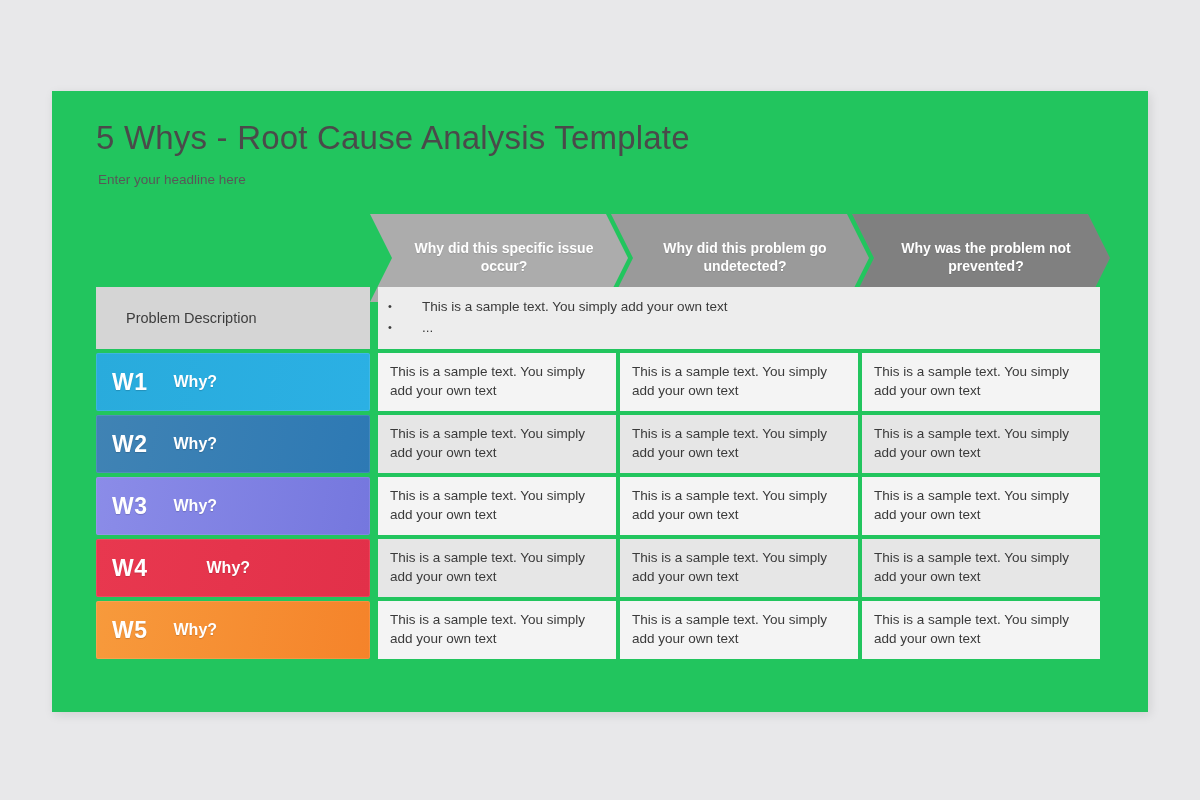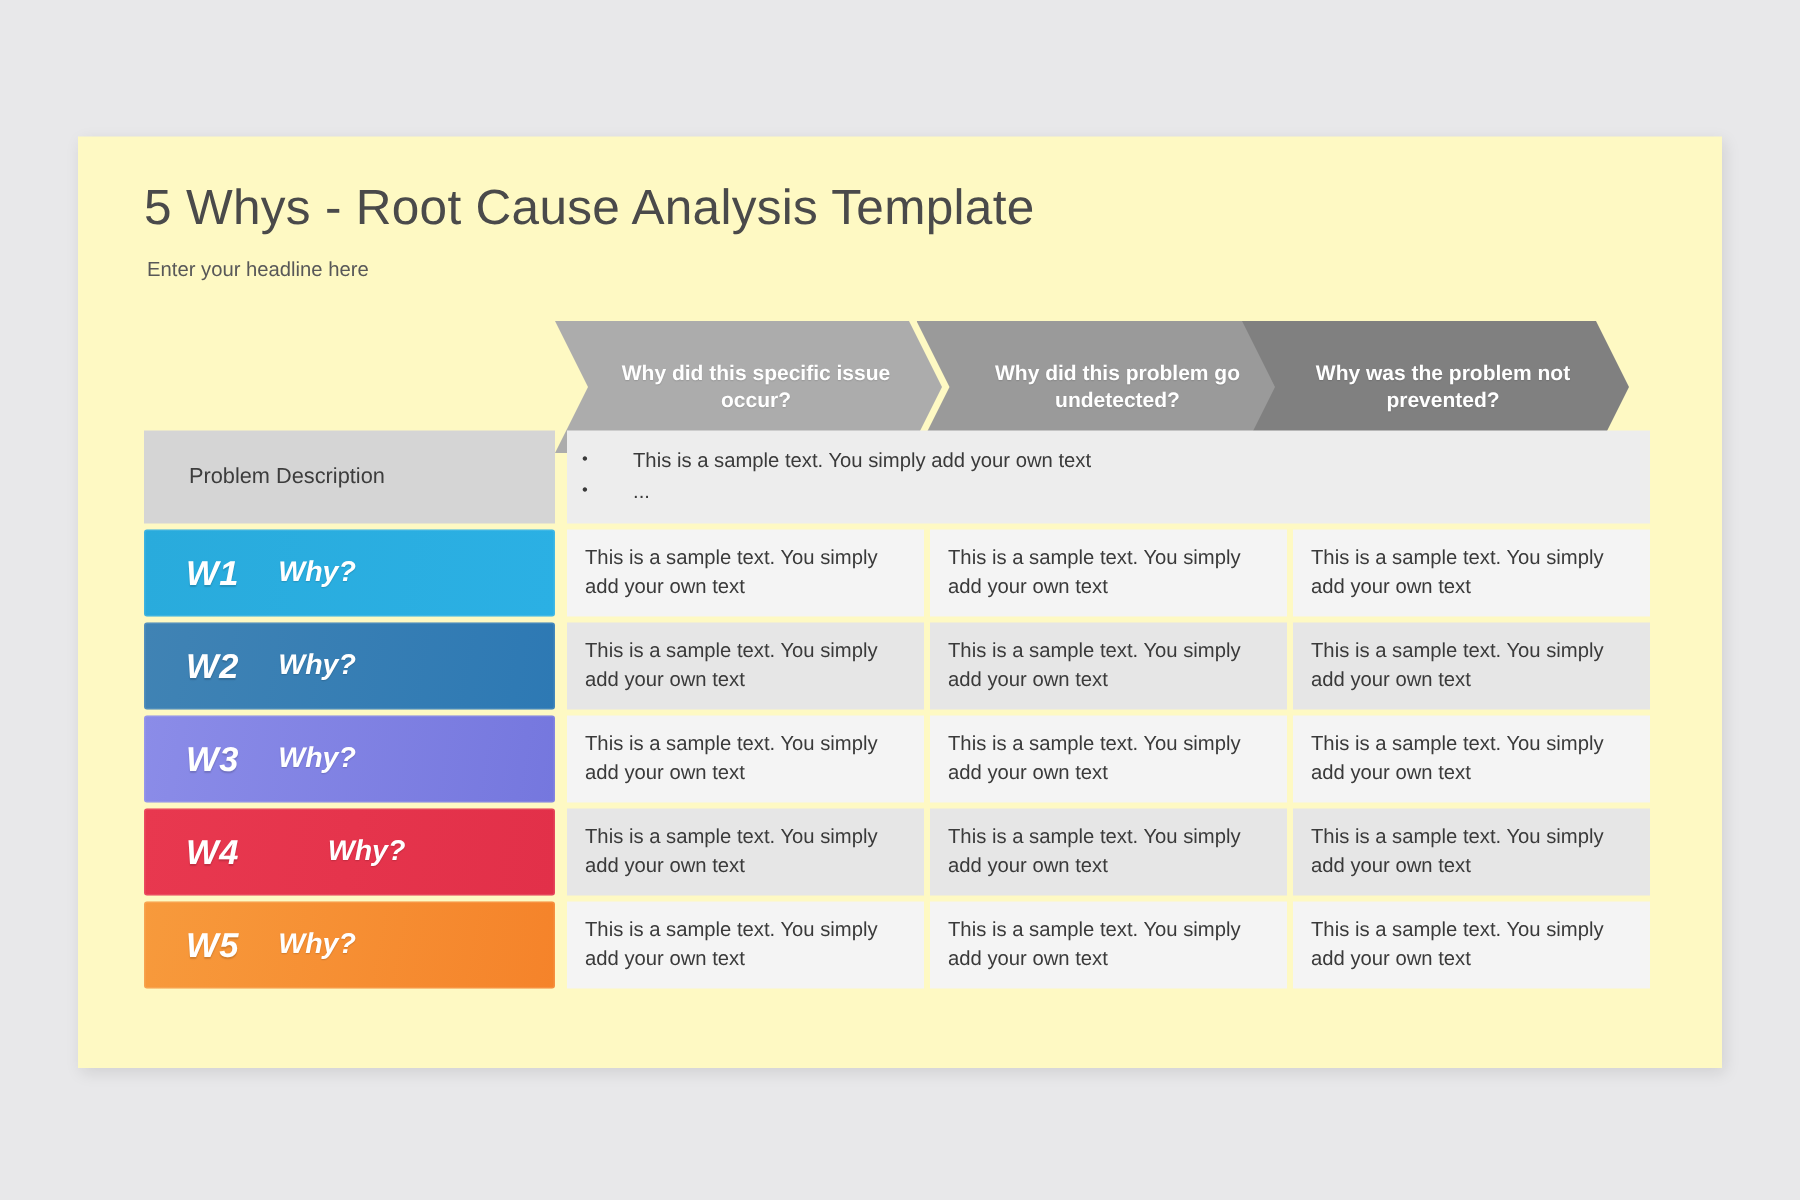--- a/index.html
+++ b/index.html
@@ -11,21 +11,21 @@
     font-family: "Liberation Sans", sans-serif;
     overflow: hidden;
   }
 
   #slide {
     position: absolute;
     left: 52px;
     top: 91px;
     width: 1096px;
     height: 621px;
-    background: #fef9c3;
+    background: #22c55e;
     box-shadow: 2px 3px 10px rgba(0,0,0,0.10);
   }
 
   
   #title {
     position: absolute;
     left: 44px;
     top: 28px;
     font-size: 33px;
     font-weight: 400;
@@ -64,21 +64,21 @@
     color: #ffffff;
     font-size: 14px;
     font-weight: bold;
     text-align: center;
     line-height: 1.28;
     padding: 0 30px 0 40px;
     text-shadow: 0 1px 1px rgba(0,0,0,0.12);
   }
   #chev-0 { left: 0px;   width: 258px; background: #acacac; }
   #chev-1 { left: 241px; width: 258px; background: #9a9a9a; }
-  #chev-2 { left: 458px; width: 258px; background: #808080; }
+  #chev-2 { left: 482px; width: 258px; background: #808080; }
 
   
   #grid {
     position: absolute;
     left: 44px;
     top: 196px;
     width: 1004px;
   }
 
   .row {
@@ -120,35 +120,34 @@
   .bullet-dot {
     flex: 0 0 34px;
     font-size: 11px;
     line-height: 1.8;
     color: #3a3a3a;
   }
 
   
   .why-row .label-cell {
     height: 58px;
-    padding-left: 28px;
+    padding-left: 16px;
     border-radius: 2px;
     box-shadow: inset 0 0 0 1px rgba(255,255,255,0.10);
-    font-style: italic;
   }
   .why-code {
     color: #ffffff;
     font-size: 23px;
     font-weight: bold;
     letter-spacing: 0.5px;
     text-shadow: 0 1px 1px rgba(0,0,0,0.16);
   }
   .why-ask {
     color: #ffffff;
-    font-size: 19px;
+    font-size: 16px;
     font-weight: bold;
     margin-left: 26px;
     text-shadow: 0 1px 1px rgba(0,0,0,0.16);
   }
 
   .cells {
     flex: 1;
     display: flex;
     gap: 4px;
   }

